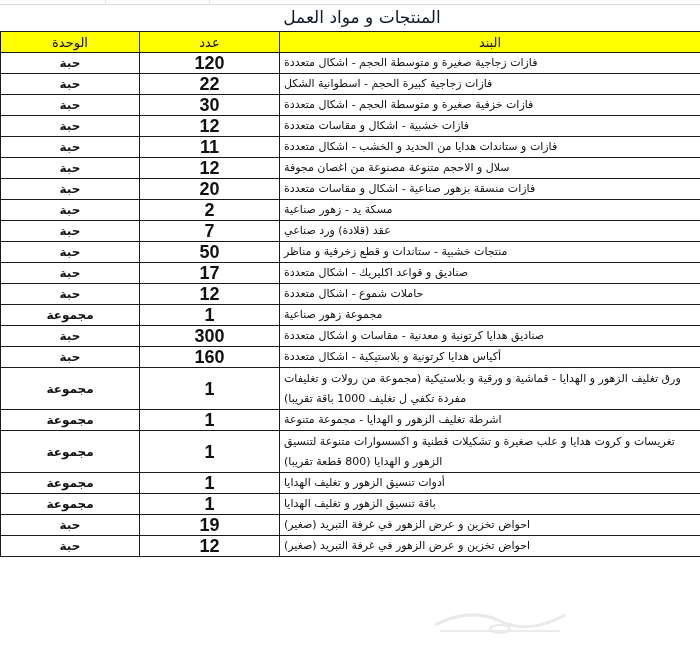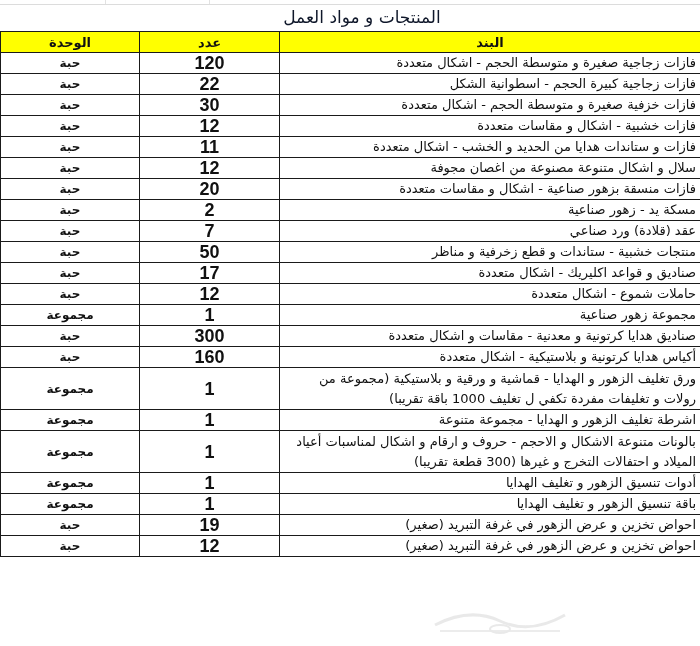--- a/index.html
+++ b/index.html
@@ -49,31 +49,31 @@
       font-size: 13px;
       font-weight: bold;
       vertical-align: middle;
       overflow: hidden;
       white-space: nowrap;
     }
     table.sheet th {
       background: #ffff00;
       height: 20px;
       text-align: center;
-      font-weight: bold;
+      font-weight: normal;
       font-size: 13px;
     }
     table.sheet td {
       height: 20px;
       line-height: 20px;
     }
     table.sheet td.item {
-      text-align: right;
+      text-align: left;
       font-weight: normal;
-      font-size: 13px;
+      font-size: 11px;
       white-space: normal;
       line-height: 20px;
     }
     table.sheet tr.tall td { height: 41px; }
     table.sheet td.count {
       text-align: center;
       font-family: "Liberation Sans", sans-serif;
       font-size: 18px;
       font-weight: bold;
     }
@@ -133,21 +133,21 @@
         <td class="item">فازات خشبية - اشكال و مقاسات متعددة</td>
         <td class="count">12</td>
         <td class="unit">حبة</td>
       </tr>
       <tr>
         <td class="item">فازات و ستاندات هدايا  من الحديد و الخشب - اشكال متعددة</td>
         <td class="count">11</td>
         <td class="unit">حبة</td>
       </tr>
       <tr>
-        <td class="item">سلال و اشكال متنوعة مصنوعة من اغصان مجوفة</td>
+        <td class="item">سلال و الاحجم متنوعة مصنوعة من اغصان مجوفة</td>
         <td class="count">12</td>
         <td class="unit">حبة</td>
       </tr>
       <tr>
         <td class="item">فازات منسقة بزهور صناعية - اشكال و مقاسات متعددة</td>
         <td class="count">20</td>
         <td class="unit">حبة</td>
       </tr>
       <tr>
         <td class="item">مسكة يد - زهور صناعية</td>
@@ -193,21 +193,21 @@
         <td class="item">ورق تغليف الزهور و الهدايا - قماشية و ورقية و بلاستيكية (مجموعة من رولات و تغليفات مفردة تكفي ل تغليف 1000 باقة تقريبا)</td>
         <td class="count">1</td>
         <td class="unit">مجموعة</td>
       </tr>
       <tr>
         <td class="item">اشرطة تغليف الزهور و الهدايا - مجموعة متنوعة</td>
         <td class="count">1</td>
         <td class="unit">مجموعة</td>
       </tr>
       <tr class="tall">
-        <td class="item">بالونات متنوعة الاشكال و الاحجم - حروف و ارقام و اشكال لمناسبات أعياد الميلاد و احتفالات التخرج و غيرها (300 قطعة تقريبا)</td>
+        <td class="item">تغريسات و كروت هدايا و علب صغيرة و تشكيلات قطنية و اكسسوارات متنوعة لتنسيق الزهور و الهدايا (800 قطعة تقريبا)</td>
         <td class="count">1</td>
         <td class="unit">مجموعة</td>
       </tr>
       <tr>
         <td class="item">أدوات تنسيق الزهور و تغليف الهدايا</td>
         <td class="count">1</td>
         <td class="unit">مجموعة</td>
       </tr>
       <tr>
         <td class="item">باقة تنسيق الزهور و تغليف الهدايا</td>

